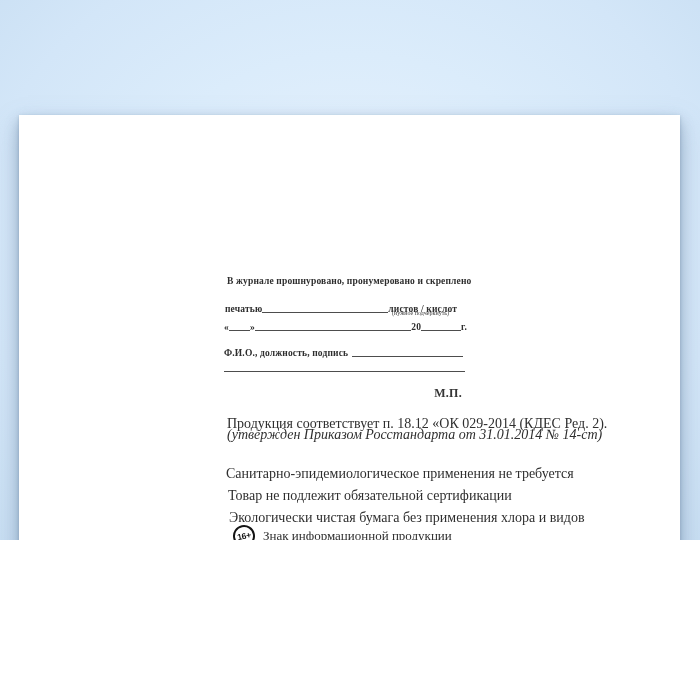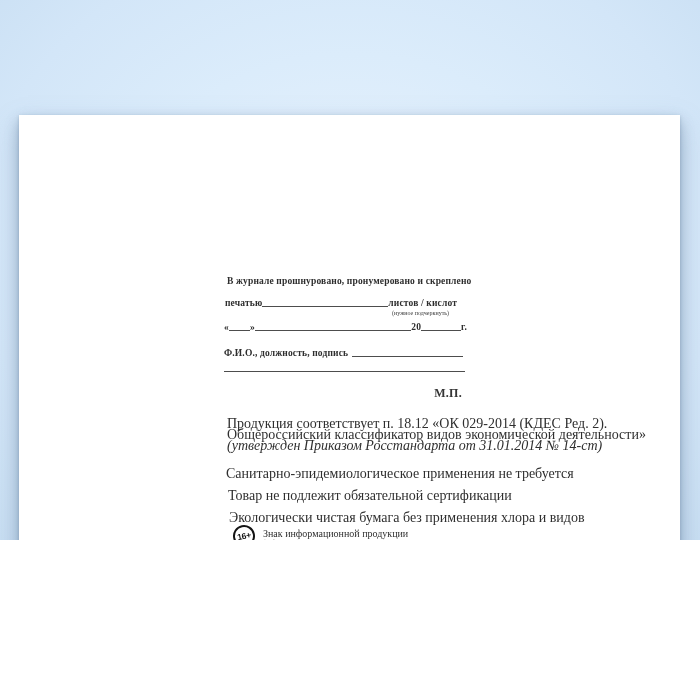--- a/index.html
+++ b/index.html
@@ -71,33 +71,33 @@
     display: flex;
     align-items: center;
     justify-content: center;
     font-size: 8.5px;
     font-weight: bold;
     color: #141414;
     transform: rotate(-12deg);
     font-family: "Liberation Sans", "DejaVu Sans", sans-serif;
     letter-spacing: -0.3px;
   }
-  .age-label { font-size: 10px; color: #2f2f2f; white-space: nowrap; }
+  .age-label { font-size: 13px; color: #2f2f2f; white-space: nowrap; }
   .age-law { font-size: 5.9px; color: #3c3c3c; font-style: italic; white-space: nowrap; }
 </style>
 </head>
 <body>
 
 <div class="viewport">
   <div class="page">
     <div class="content">
 
       <div class="abs t-bold" style="left:3px; top:0;">В журнале прошнуровано, пронумеровано и скреплено</div>
 
-      <div class="abs row" style="left:1px; top:22px; width:232px;">
+      <div class="abs row" style="left:1px; top:28px; width:232px;">
         <span class="t-bold">печатью</span>
         <span class="blank grow"></span>
         <span class="t-bold">листов / кислот</span>
       </div>
 
       <div class="abs t-note" style="right:22px; top:34px;">(нужное подчеркнуть)</div>
 
       <div class="abs row" style="left:0; top:46px; width:243px;">
         <span class="t-bold">«</span>
         <span class="blank" style="width:21px;"></span>
@@ -112,21 +112,20 @@
         <span class="t-bold">Ф.И.О., должность, подпись</span>
         <span class="blank grow" style="margin-left:4px;"></span>
       </div>
 
       <div class="abs blank" style="left:0; top:92px; width:241px;"></div>
 
       <div class="abs stamp" style="right:9px; top:110px;">М.П.</div>
 
       <div class="abs para" style="left:3px; top:142px;">
         <div class="t-reg">Продукция соответствует п. 18.12 «ОК 029-2014 (КДЕС Ред. 2).</div>
-        <div class="t-reg">Общероссийский классификатор видов экономической деятельности»</div>
         <div class="t-reg t-italic">(утвержден Приказом Росстандарта от 31.01.2014 № 14-ст)</div>
       </div>
 
       <div class="abs t-reg" style="left:2px; top:190px;">Санитарно-эпидемиологическое применения не требуется</div>
       <div class="abs t-reg" style="left:4px; top:212px;">Товар не подлежит обязательной сертификации</div>
       <div class="abs t-reg" style="left:5px; top:234px;">Экологически чистая бумага без применения хлора и видов</div>
 
       <div class="badge" style="left:9px; top:249px;">16+</div>
       <div class="abs" style="left:39px; top:252px;">
         <div class="age-label">Знак информационной продукции</div>

